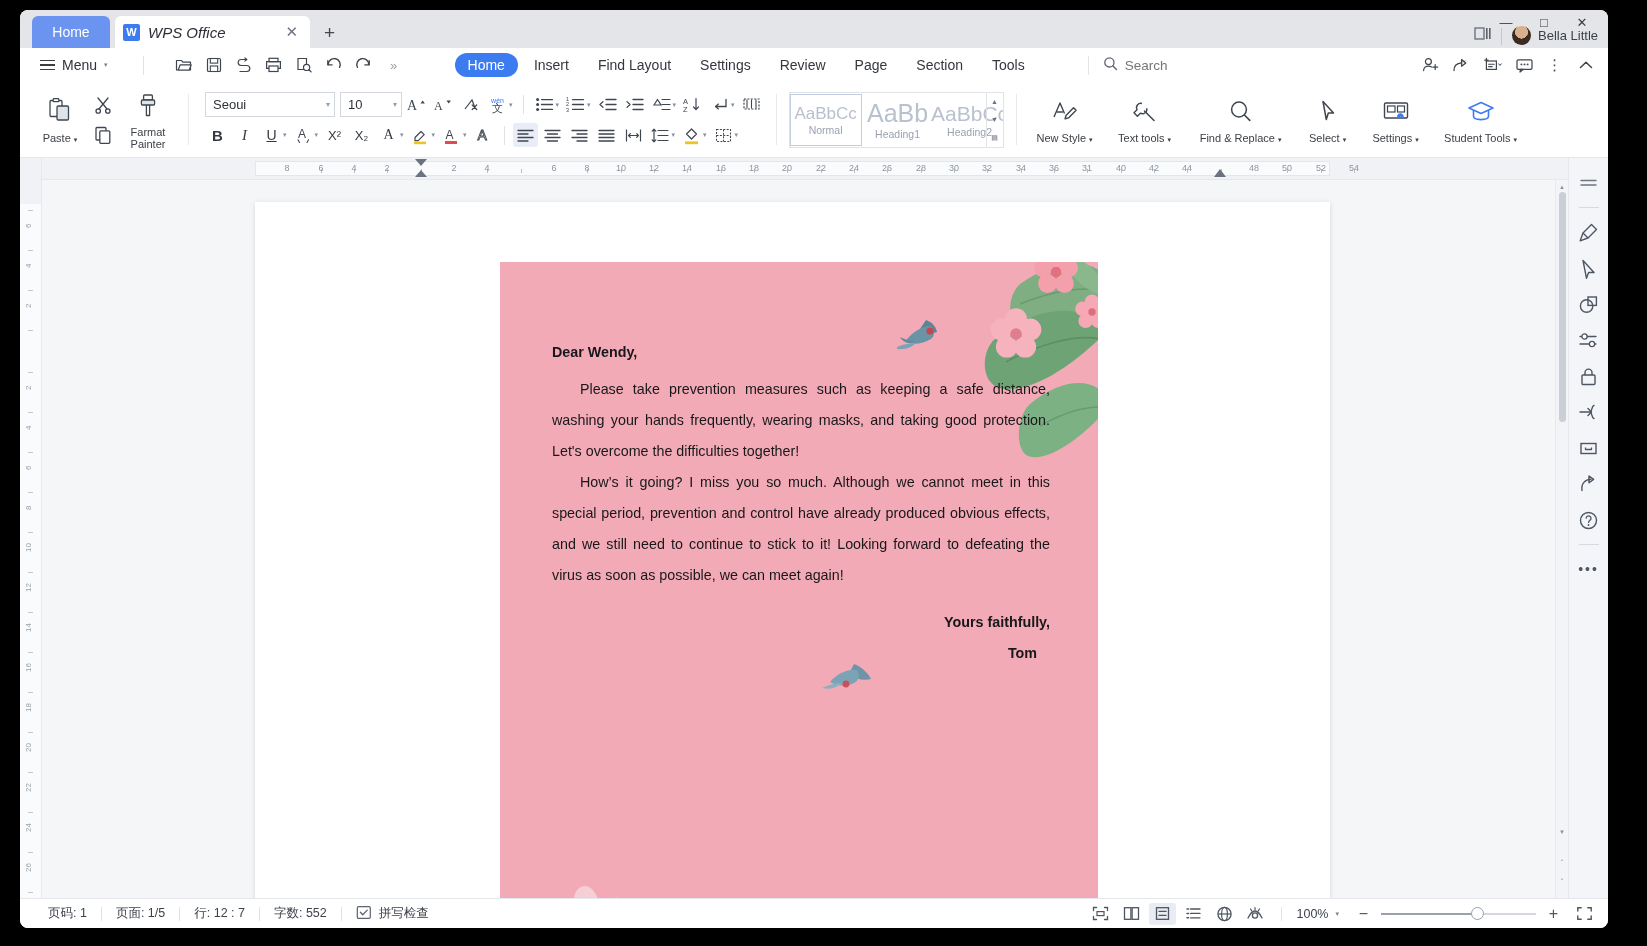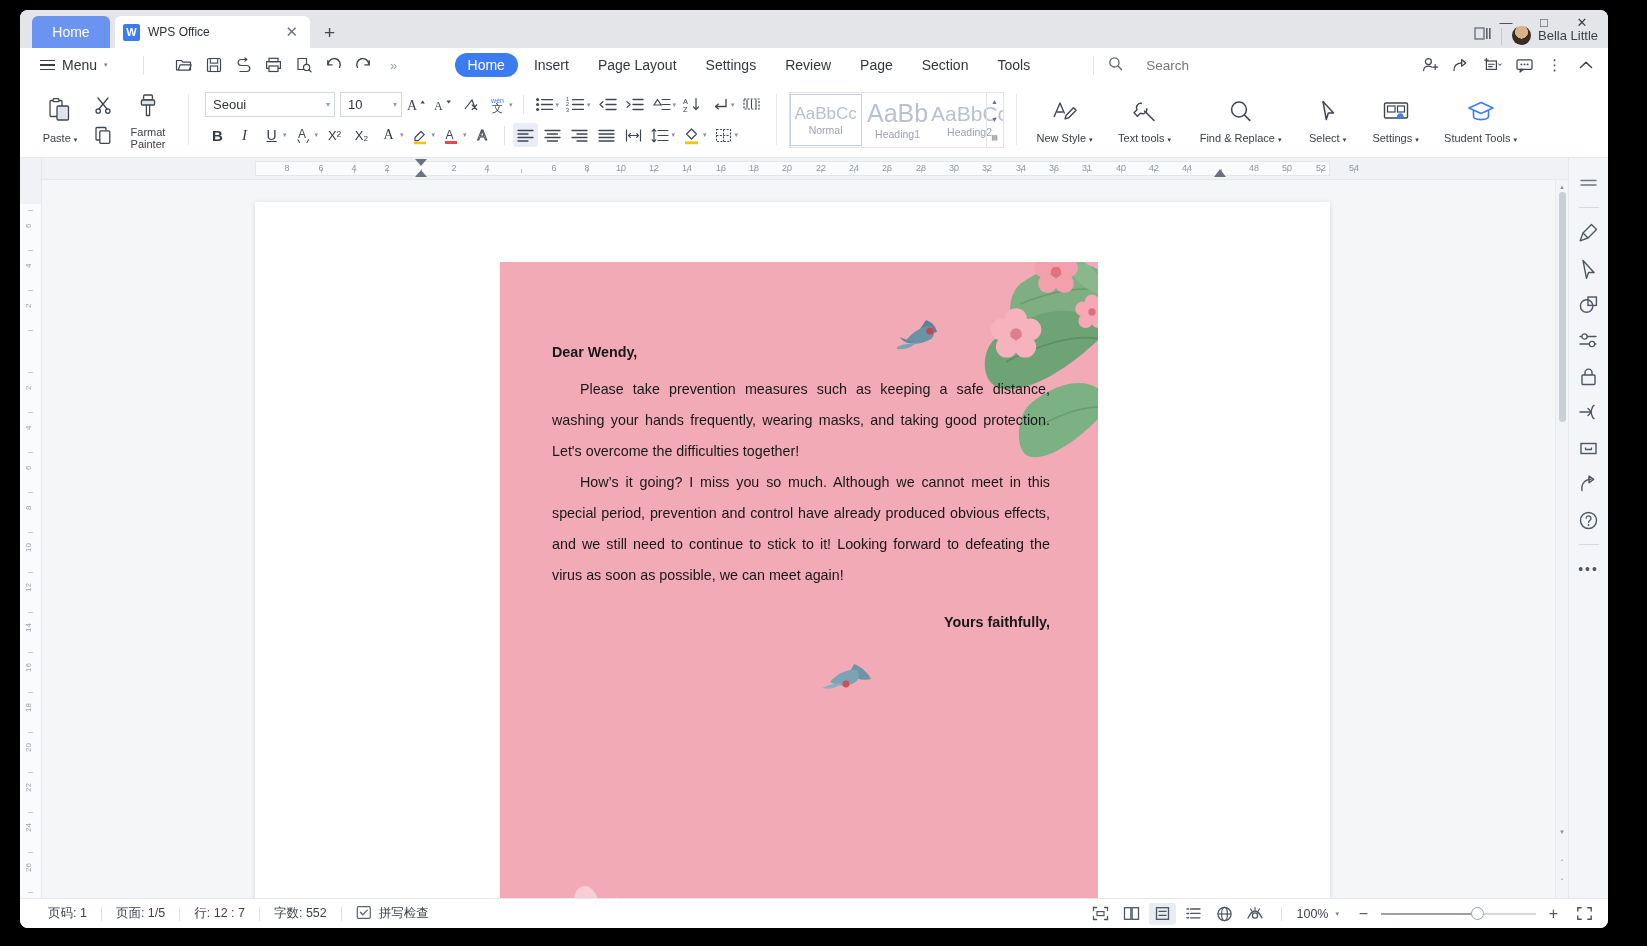--- a/index.html
+++ b/index.html
@@ -33,21 +33,21 @@
   .doc-tab {
     margin-left: 5px; width: 195px; height: 32px; background: #fff;
     border-radius: 6px 6px 0 0; display: flex; align-items: center;
     padding: 0 8px; gap: 8px; position: relative;
   }
   .tab-ico {
     width: 17px; height: 17px; background: #3c7cf0; border-radius: 2px;
     color: #fff; font-size: 11px; font-weight: bold;
     display: flex; align-items: center; justify-content: center;
   }
-  .tab-title { font-size: 12px; color: #2c2f36; flex: 1; }
+  .tab-title { font-size: 15px; color: #2c2f36; flex: 1; font-style: italic; }
   .tab-close { font-size: 15px; color: #6b7280; padding: 0 4px; cursor: pointer;}
   .newtab { margin-left: 14px; margin-bottom: 4px; font-size: 19px; color: #45494f; cursor: pointer; }
   .tb-right {
     position: absolute; right: 10px; bottom: 3px;
     display: flex; align-items: flex-end; gap: 10px;
   }
   .tb-right .sep { width: 1px; height: 17px; background: #c2c6cd; }
   .acct { display: flex; align-items: center; gap: 7px; font-size: 13px; color: #3d4149; }
   .avatar {
     width: 19px; height: 19px; border-radius: 50%;
@@ -76,21 +76,21 @@
   .tab {
     font-size: 14px; color: #33373e; padding: 4px 13px; border-radius: 12px; cursor: pointer;
   }
   .tab.active { background: #3c7cf0; color: #fff; }
   .searchwrap {
     margin-left: 32px; display: flex; align-items: center; gap: 7px;
     border-left: 1px solid #e2e5ea; padding-left: 14px;
   }
   .searchwrap input {
     border: 0; outline: 0; font-size: 13.5px; color: #3b82f6; width: 180px;
-    font-family: "Liberation Sans", sans-serif; background: transparent; margin-left: 16px;
+    font-family: "Liberation Sans", sans-serif; background: transparent;
   }
   .menurow-right {
     position: absolute; right: 8px; display: flex; align-items: center; gap: 3px;
   }
   .menurow-right .ri { width: 28px; height: 24px; display: flex; align-items: center; justify-content: center; cursor: pointer; }
 
   
   .ribbon {
     height: 76px; background: #fff; display: flex; align-items: stretch;
     flex: 0 0 76px; border-bottom: 1px solid #e4e7eb; padding-left: 8px;
@@ -326,21 +326,21 @@
             <path d="M13.8 7.6A6 6 0 102.5 10.4" fill="none" stroke="#3f4650" stroke-width="1.35" stroke-linecap="round"></path>
             <path d="M14.2 3.6v4.3H9.9" fill="none" stroke="#3f4650" stroke-width="1.35" stroke-linecap="round" stroke-linejoin="round"></path>
           </svg>
       </div>
       <div class="qi" style="font-size:13px;color:#9aa0a8">»</div>
     </div>
 
     <div class="tabs">
       <div class="tab active"><span>Home</span></div>
       <div class="tab"><span>Insert</span></div>
-      <div class="tab"><span>Page Layout</span></div>
+      <div class="tab"><span>Find Layout</span></div>
       <div class="tab"><span>Settings</span></div>
       <div class="tab"><span>Review</span></div>
       <div class="tab"><span>Page</span></div>
       <div class="tab"><span>Section</span></div>
       <div class="tab"><span>Tools</span></div>
     </div>
 
     <div class="searchwrap">
       <span>
         <svg width="15" height="15" viewBox="0 0 15 15">
@@ -945,20 +945,21 @@
                 <ellipse cx="284" cy="178" rx="13" ry="7" transform="rotate(-12 284 178)"></ellipse>
                 <ellipse cx="256" cy="176" rx="12" ry="7" transform="rotate(34 256 176)"></ellipse>
               </g>
             </svg>
 
             <div class="cardtext">
               <div class="greet">Dear Wendy,</div>
               <p>Please take prevention measures such as keeping a safe distance, washing your hands frequently, wearing masks, and taking good protection. Let's overcome the difficulties together!</p>
               <p>How’s it going? I miss you so much. Although we cannot meet in this special period, prevention and control have already produced obvious effects, and we still need to continue to stick to it! Looking forward to defeating the virus as soon as possible, we can meet again!</p>
               <div class="sign">Yours faithfully,</div>
+              <div class="sign2">Tom</div>
             </div>
           </div>
         </div>
 
         <div class="scrollv">
           <div class="arw" style="top:0">▲</div>
           <div class="thumb"></div>
           <div class="arw" style="bottom:60px">▼</div>
           <div class="arw" style="bottom:30px">⌃</div>
           <div class="arw" style="bottom:14px">⌄</div>

